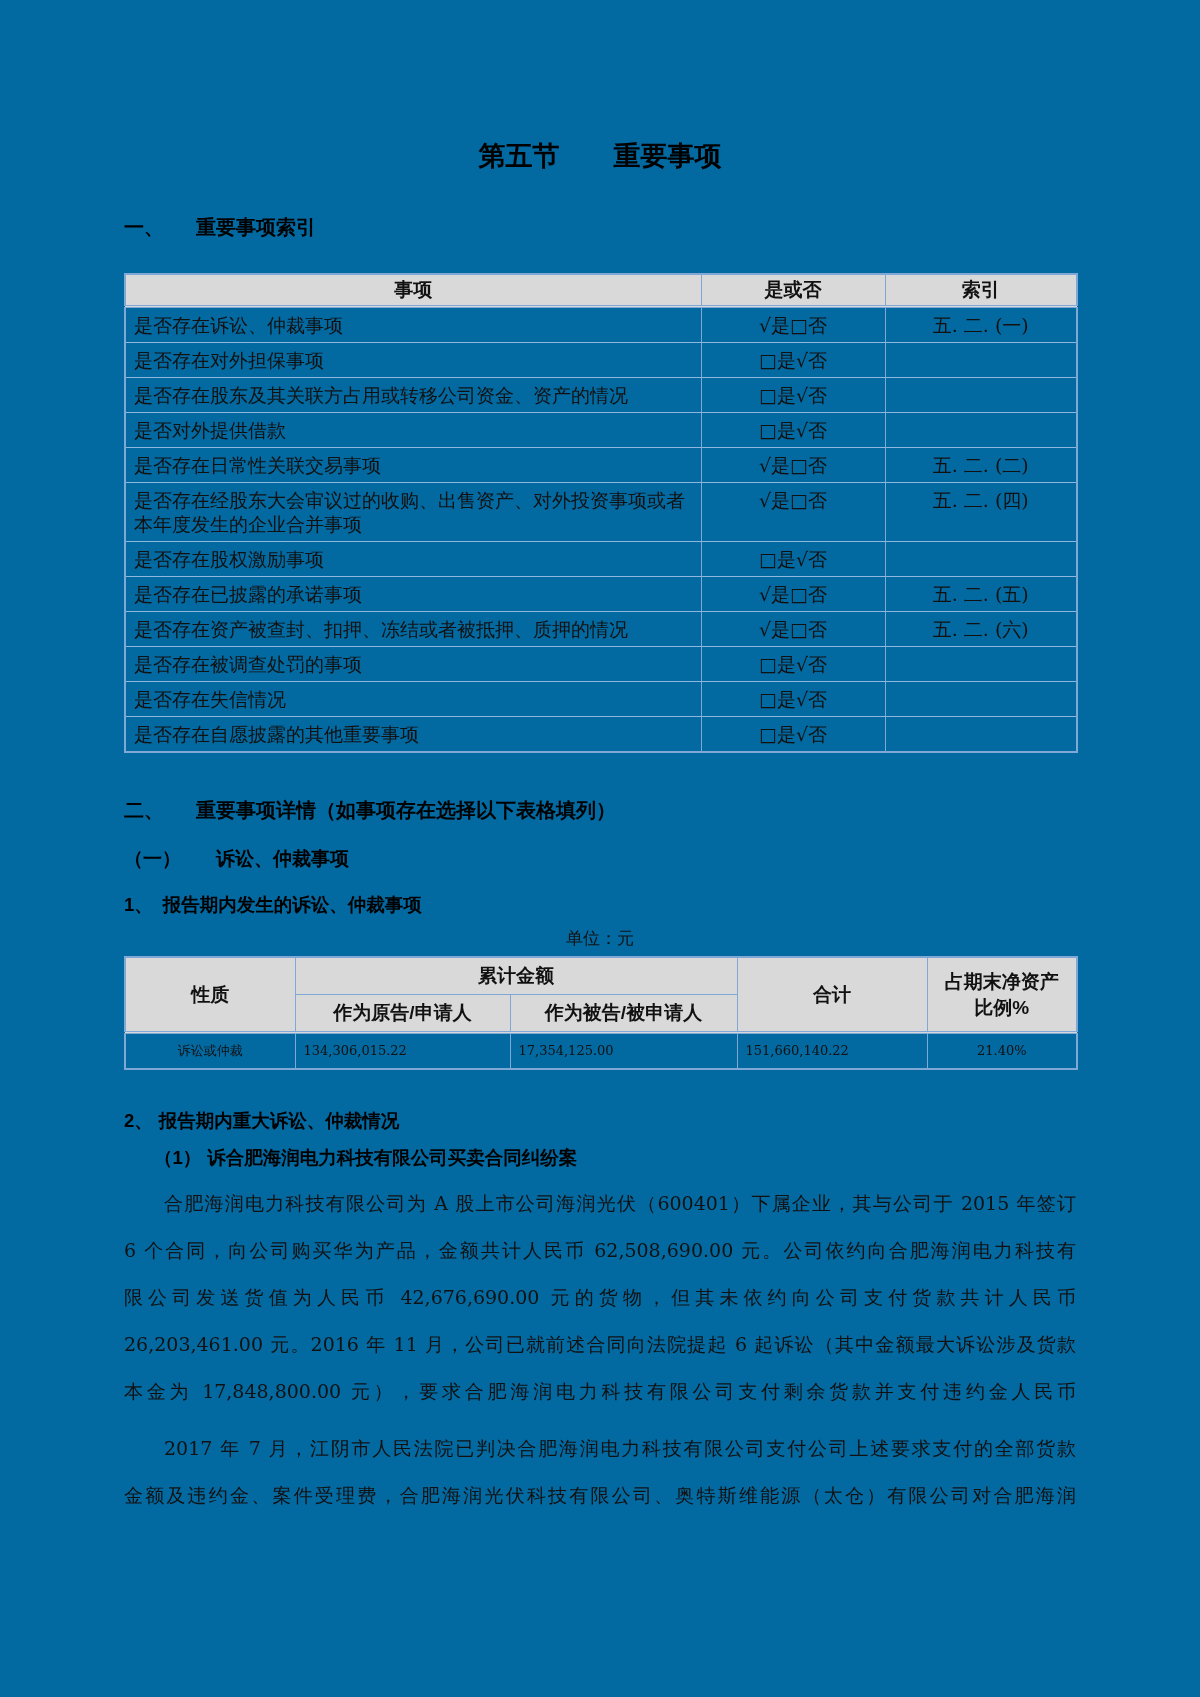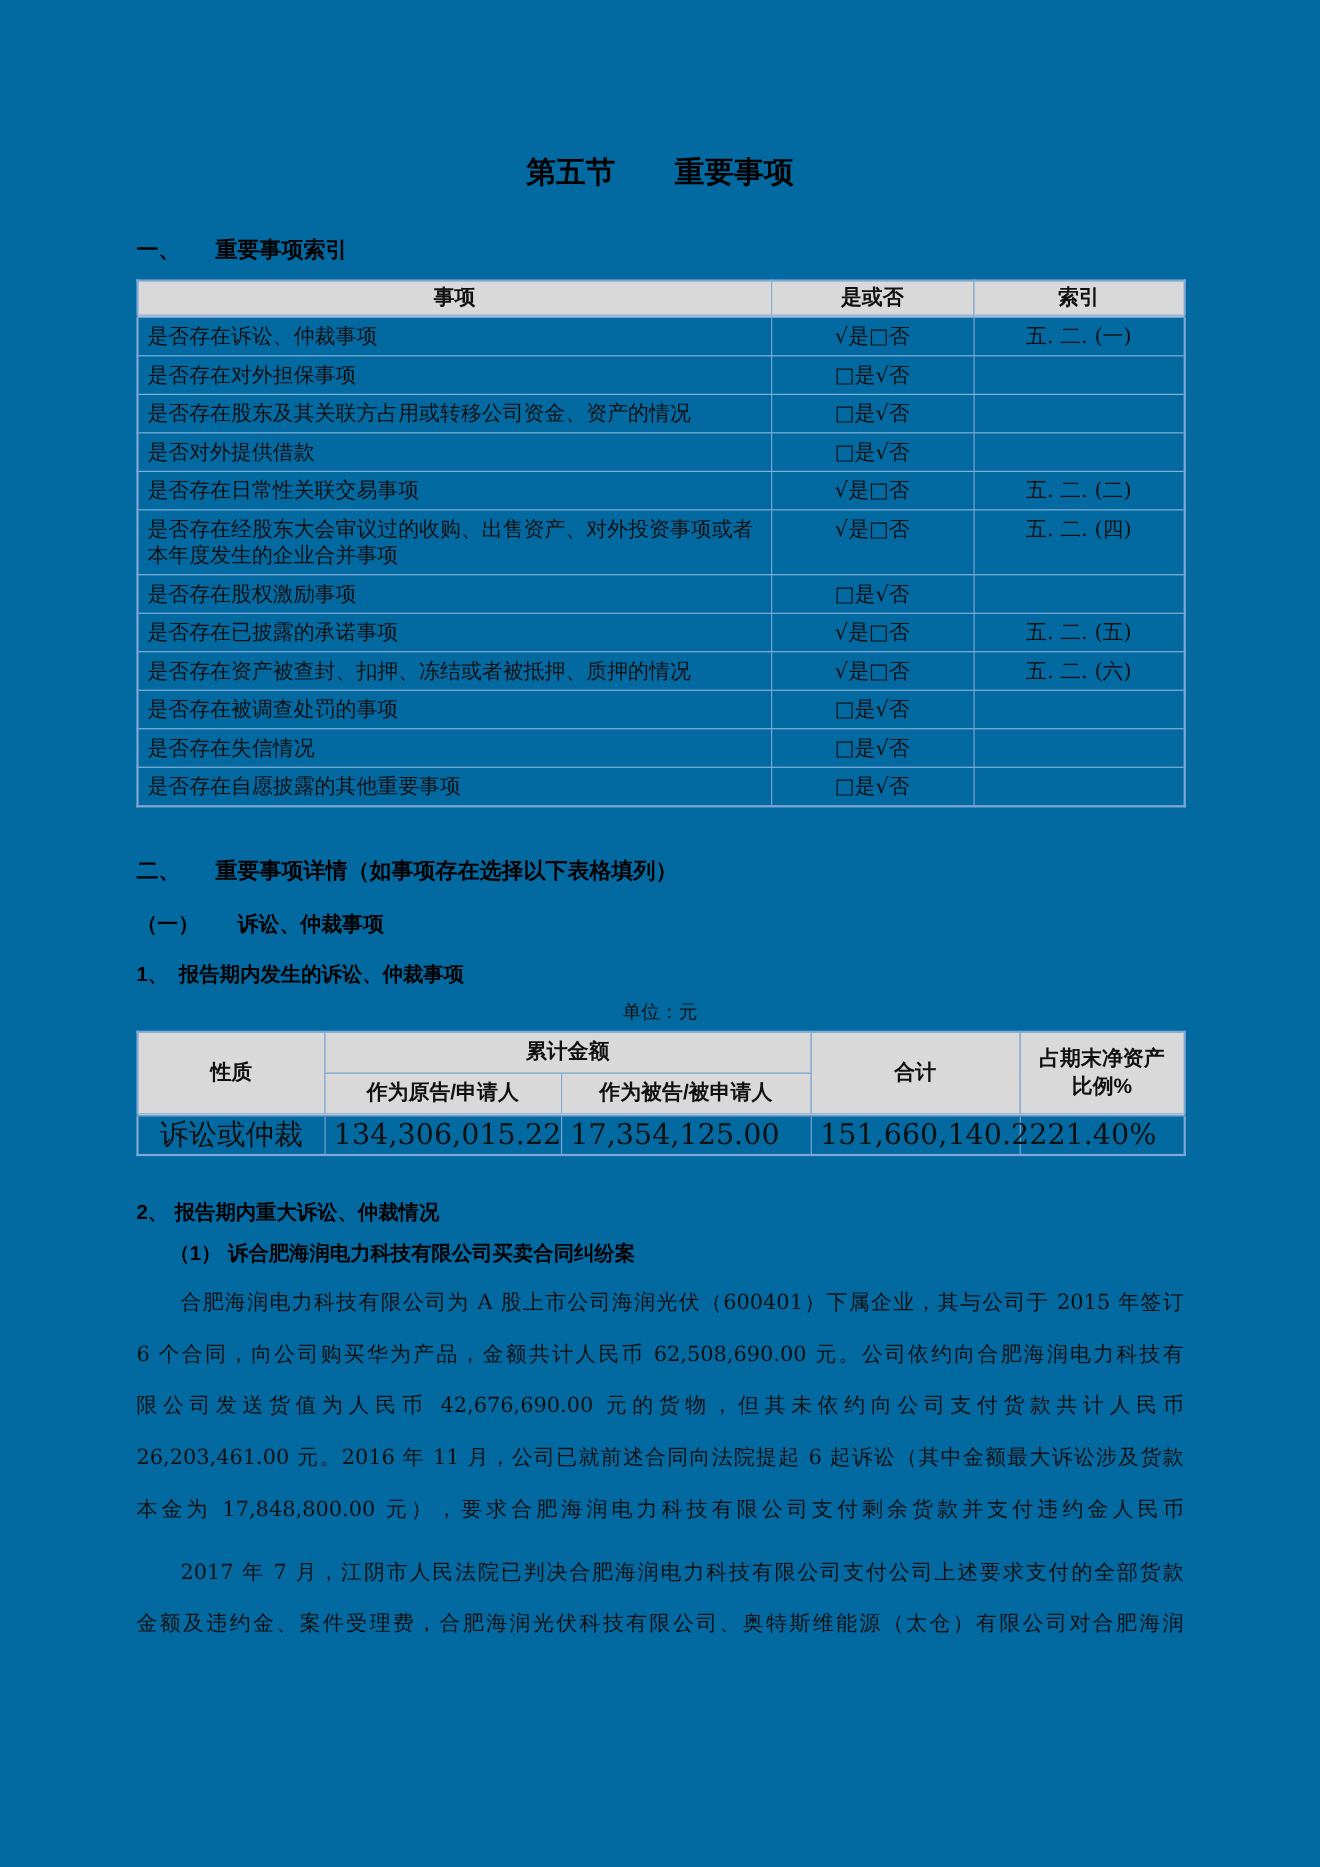--- a/index.html
+++ b/index.html
@@ -19,21 +19,21 @@
 
   .sec-heading {
     margin-top:40px; display:flex; align-items:baseline;
     font-family:"Liberation Sans", sans-serif; font-weight:bold;
     font-size:20px; color:#000;
   }
   .sec-heading .num { width:72px; flex:0 0 auto; }
 
   
   table { border-collapse:collapse; width:952px; table-layout:fixed; }
-  .t1 { margin-top:13px; border:2px solid #7fa8d6; }
+  .t1 { margin-top:32px; border:2px solid #7fa8d6; }
   .t1 th {
     background:#d9d9d9; border:1px solid #7fa8d6;
     border-bottom:3px double #7fa8d6;
     font-family:"Liberation Sans", sans-serif; font-weight:bold;
     font-size:19px; padding:4px 6px; line-height:22px;
   }
   .t1 td {
     border:1px solid #8fb6de; border-left:1px solid #7fa8d6; border-right:1px solid #7fa8d6;
     font-size:19px; line-height:24px; padding:5px 8px; vertical-align:top;
   }
@@ -58,21 +58,21 @@
 
   
   .t2 { margin-top:6px; border:2px solid #7fa8d6; }
   .t2 th {
     background:#d9d9d9; border:1px solid #7fa8d6;
     font-family:"Liberation Sans", sans-serif; font-weight:bold;
     font-size:19px; line-height:26px; padding:5px 4px; vertical-align:middle;
   }
   .t2 thead tr:last-child th, .t2 th[rowspan] { border-bottom:3px double #7fa8d6; }
   .t2 td {
-    border:1px solid #7fa8d6; font-size:26px; line-height:24px;
+    border:1px solid #7fa8d6; font-size:13px; line-height:24px;
     padding:5px 8px; vertical-align:middle;
   }
   .t2 td.c { text-align:center; }
   .t2 td.r { padding-right:14px; }
 
   .bold-heading {
     margin-top:38px; display:flex; align-items:baseline;
     font-family:"Liberation Sans", sans-serif; font-weight:bold;
     font-size:18.5px; color:#000;
   }

